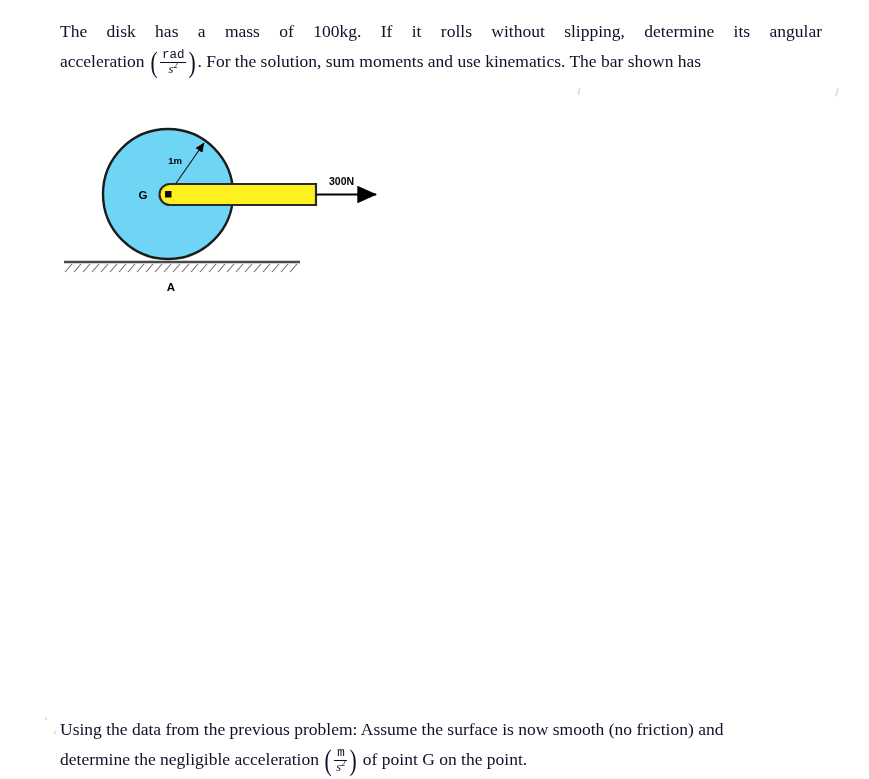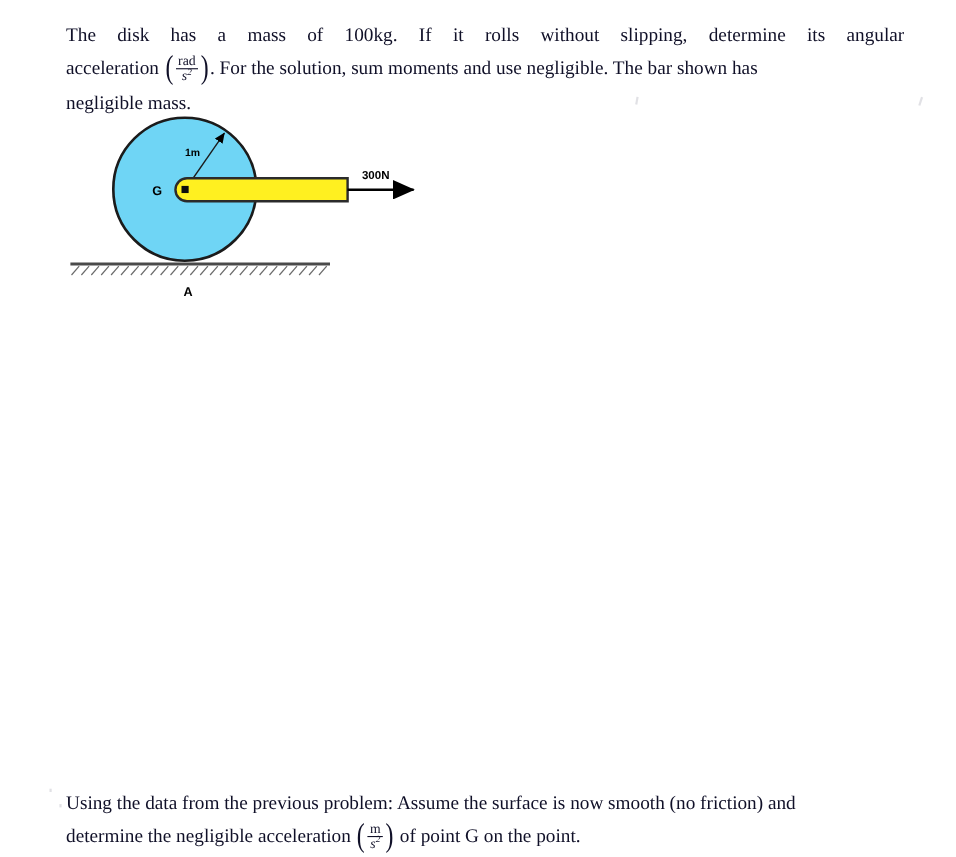--- a/index.html
+++ b/index.html
@@ -78,20 +78,21 @@
     text-align: center;
     font-size: 12.5px;
     line-height: 1.08;
     position: relative;
     top: -0.5px;
     padding: 0 1px;
   }
   .frac .num {
     display: block;
     padding: 0 2px;
+    font-family: Liberation Mono, monospace;
   }
   .frac .den {
     display: block;
     border-top: 1.2px solid #101028;
     padding: 0 2px;
     font-style: italic;
   }
   .frac .den sup {
     font-size: 8.5px;
     vertical-align: super;
@@ -103,40 +104,39 @@
     position: absolute;
     background: #c9c9cf;
     opacity: 0.55;
     pointer-events: none;
   }
 
   
   #figure {
     position: absolute;
     left: 55px;
-    top: 94px;
+    top: 116px;
     width: 345px;
     height: 185px;
   }
   #figure svg {
     display: block;
   }
   .fig-label {
     font-family: "Liberation Sans", "DejaVu Sans", sans-serif;
     font-weight: bold;
     fill: #000000;
   }
 </style>
 </head>
 <body>
 
 <div class="problem-block" id="problem-one">
   <span class="para-line justified">The disk has a mass of 100kg. If it rolls without slipping, determine its angular</span>
-  <span><span>acceleration</span>&nbsp;<span class="frac-group"><span class="paren">(</span><span class="frac"><span class="num">rad</span><span class="den"><span>s</span><sup>2</sup></span></span><span class="paren">)</span></span><span>. For the solution, sum moments and use negligible. The bar shown has</span></span>
-  <span class="para-line last">negligible mass.</span>
+  <span><span>acceleration</span>&nbsp;<span class="frac-group"><span class="paren">(</span><span class="frac"><span class="num">rad</span><span class="den"><span>s</span><sup>2</sup></span></span><span class="paren">)</span></span><span>. For the solution, sum moments and use kinematics. The bar shown has</span></span>
 </div>
 
 <div class="artifact" style="left:578px; top:88px; width:1.5px; height:7px; transform:rotate(10deg);"></div>
 <div class="artifact" style="left:836px; top:88px; width:1.5px; height:8px; transform:rotate(18deg);"></div>
 <div class="artifact" style="left:45px; top:717px; width:2px; height:3px;"></div>
 <div class="artifact" style="left:54px; top:731px; width:2px; height:3px;"></div>
 
 <div id="figure">
   <svg width="345" height="185" viewBox="0 0 345 185" xmlns="http://www.w3.org/2000/svg">
     <defs>

